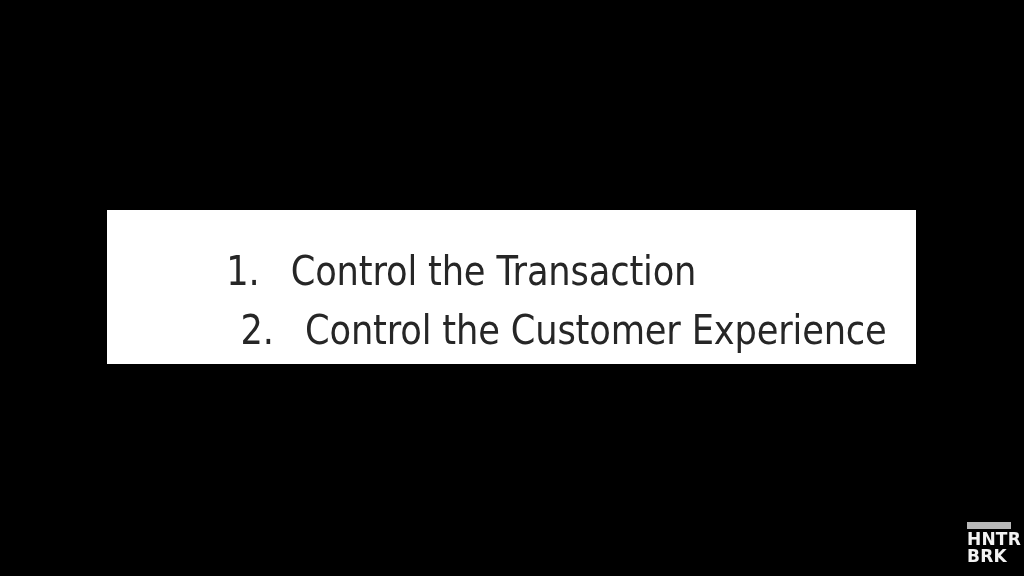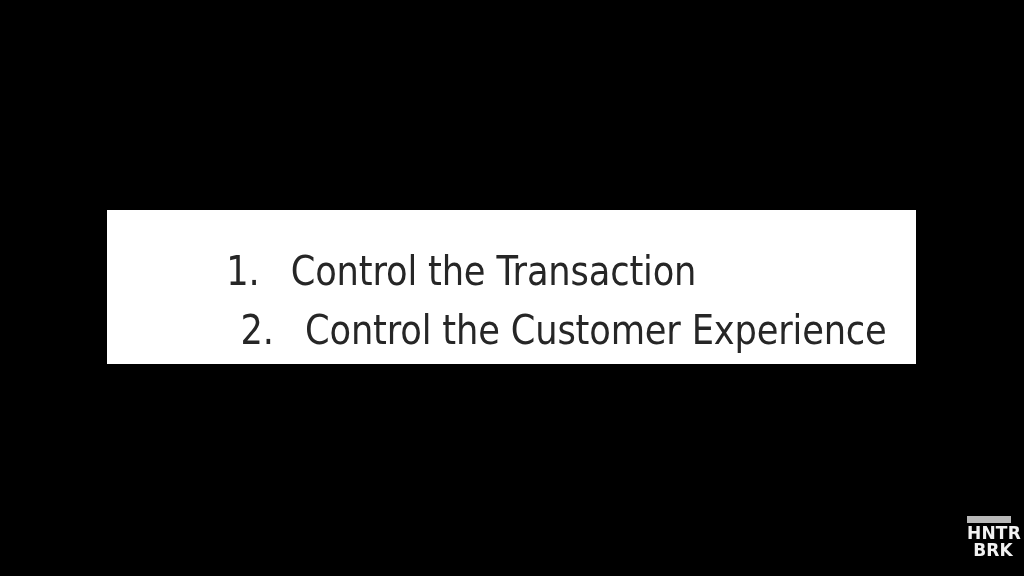--- a/index.html
+++ b/index.html
@@ -71,23 +71,23 @@
     display: inline-block;
     font-family: "DejaVu Sans", sans-serif;
     font-size: 41px;
     color: #262626;
   }
 
   
   #watermark {
     position: absolute;
     right: 11px;
-    bottom: 18px;
+    bottom: 12px;
     width: 46px;
-    text-align: right;
+    text-align: left;
     user-select: none;
   }
   #watermark-bar {
     width: 44px;
     height: 7px;
     background: #b8b8b8;
     margin-bottom: 2px;
   }
   .watermark-line {
     display: block;

